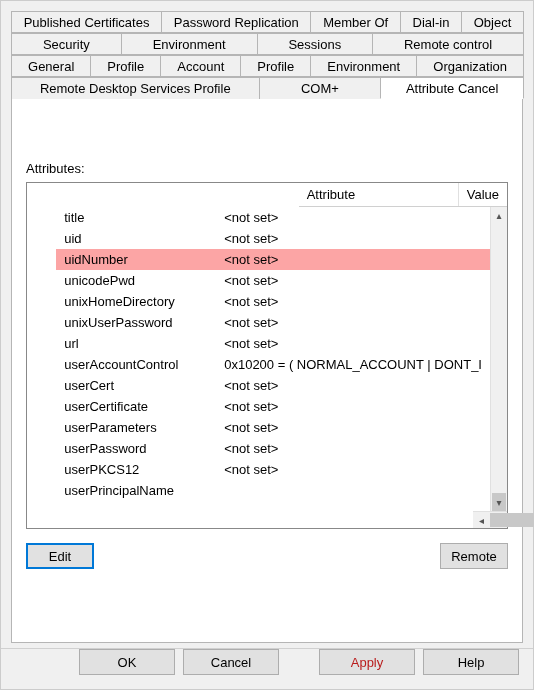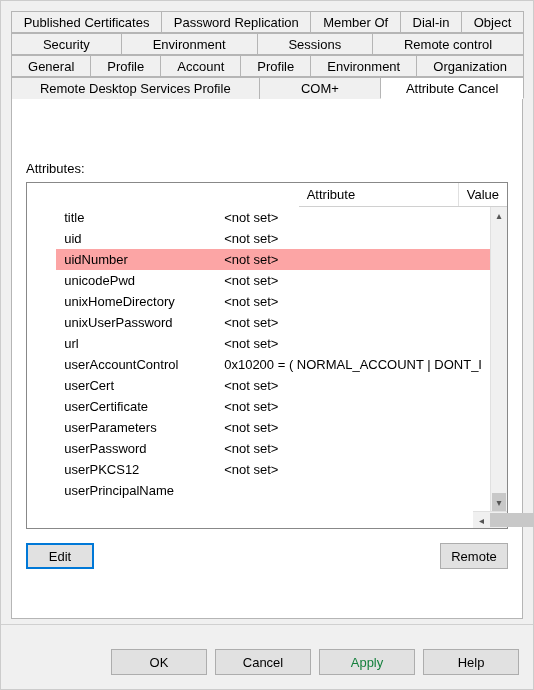--- a/index.html
+++ b/index.html
@@ -184,26 +184,27 @@
     padding: 3px 0;
     width: 68px;
     height: 26px;
     cursor: default;
   }
   button.win.focus {
     border: 2px solid #0078d7;
     padding: 2px 0;
   }
   button.win:disabled {
-    color: #15803d;
+    color: #b91c1c;
+    margin-left: 32px;
   }
   
   .button-bar {
     border-top: 1px solid #d0d0d0;
-    padding: 24px 14px 14px 14px;
+    padding: 0 14px 14px 14px;
     display: flex;
     justify-content: flex-end;
     gap: 8px;
     background: #f0f0f0;
   }
   .button-bar button.win {
     width: 96px;
   }
 </style>
 </head>

